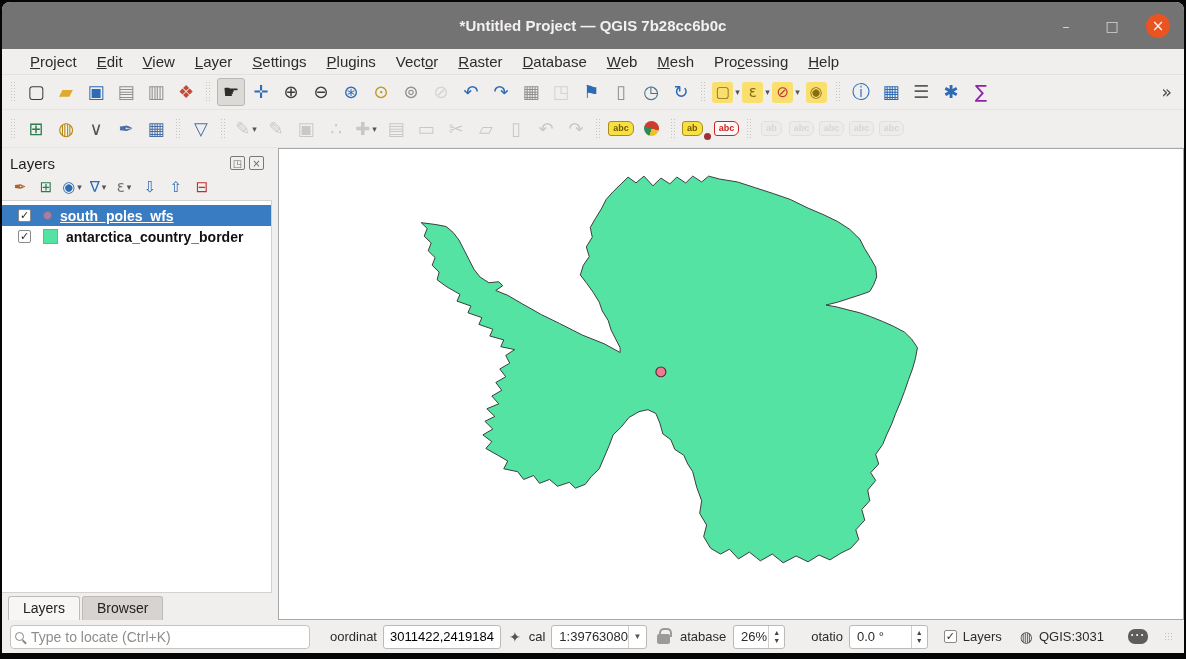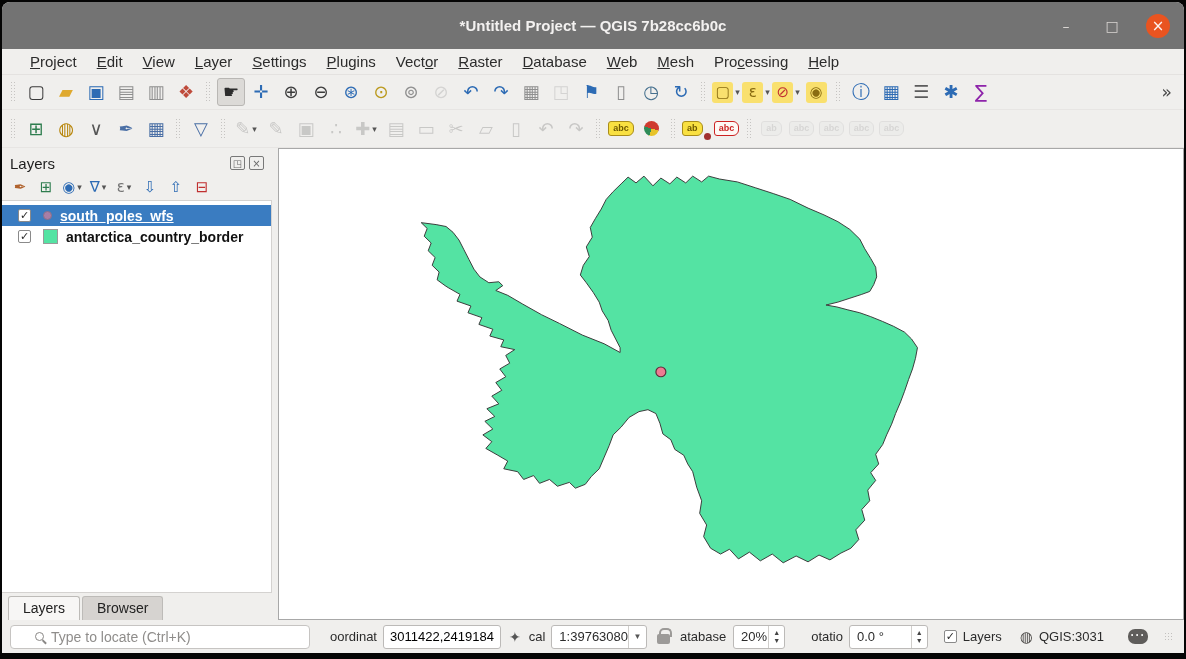--- a/index.html
+++ b/index.html
@@ -82,21 +82,21 @@
           border-bottom:none; border-radius:3px 3px 0 0; background:#d6d3d0; }
   .ptab.active { background:#f7f6f5; }
   .splitter { width:6px; background:#f0efed; flex:0 0 auto; }
   .canvas { flex:1 1 auto; background:#fff; border:1px solid #a8a8a8; position:relative; min-width:0; }
   .canvas svg { position:absolute; inset:0; width:100%; height:100%; }
 
   
   .statusbar { height:33px; background:#f0efed; display:flex; align-items:center;
                padding:0 10px 0 8px; gap:6px; flex:0 0 auto; font-size:13px; color:#2b2b2b; }
   .locator { width:300px; height:24px; background:#fff; border:1px solid #c6c4c2; border-radius:4px;
-             display:flex; align-items:center; padding:0 24px; margin-right:14px; flex:0 0 auto; }
+             display:flex; align-items:center; padding:0 4px; margin-right:14px; flex:0 0 auto; }
   .locator input { border:none; outline:none; flex:1; font-size:14px; color:#333;
                    font-family:"Liberation Sans",sans-serif; background:transparent; }
   .locator input::placeholder { color:#8f8d8b; }
   .search-ico { width:9px; height:9px; border:1.5px solid #8a8886; border-radius:50%;
                 position:relative; margin-right:7px; flex:0 0 auto; }
   .search-ico::after { content:""; position:absolute; width:5px; height:1.5px; background:#8a8886;
                        right:-4px; bottom:-2px; transform:rotate(45deg); }
   .sb-label { white-space:nowrap; overflow:hidden; flex:0 0 auto; }
   .sb-input { height:24px; background:#fff; border:1px solid #bcbab8; border-radius:3px;
               display:flex; align-items:center; justify-content:center; font-size:13px; }
@@ -439,21 +439,21 @@
     <input class="sb-input coord" style="text-align: center; font-family: &quot;Liberation Sans&quot;, sans-serif;" value="3011422,2419184">
     <span class="extent-ico">✦</span>
     <span class="sb-label">cal</span>
     <div class="sb-input combo">
       <span>1:39763080</span>
       <span class="dd-box">▼</span>
     </div>
     <span class="lock"></span>
     <span class="sb-label" style="width:47px">atabase</span>
     <div class="sb-input spin" style="width:64px">
-      <span>20%</span>
+      <span>26%</span>
       <span class="arrows">▲<br>▼</span>
     </div>
     <span class="sb-label" style="margin-left:20px">otatio</span>
     <div class="sb-input spin" style="width:98px">
       <span>0.0 °</span>
       <span class="arrows">▲<br>▼</span>
     </div>
     <span class="cb" style="margin-left:10px">✓</span>
     <span class="sb-label">Layers</span>
     <span class="globe" style="margin-left:12px">◍</span>

